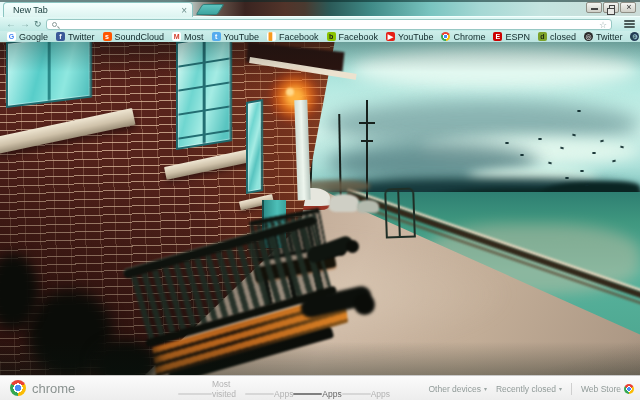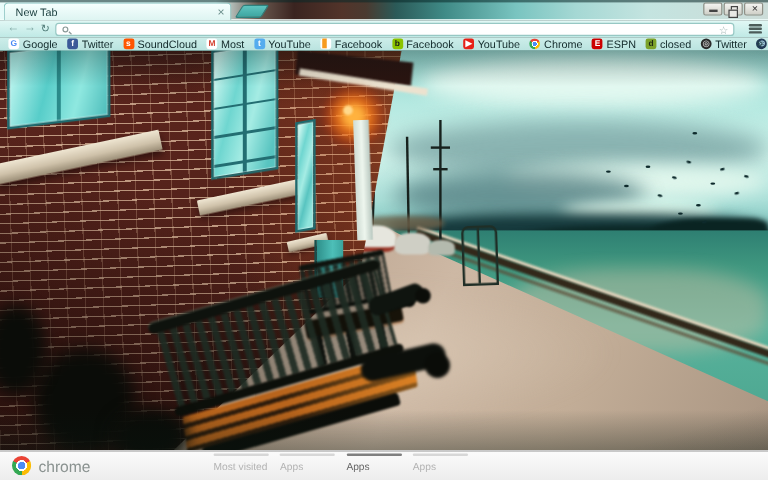--- a/index.html
+++ b/index.html
@@ -163,21 +163,21 @@
     background:radial-gradient(120% 105% at 50% 45%, rgba(0,0,0,0) 58%, rgba(5,16,16,.38) 100%),
       linear-gradient(180deg, rgba(8,18,18,.28), rgba(0,0,0,0) 9%, rgba(0,0,0,0) 90%, rgba(8,22,16,.35)); }
 
   
   .footer { position:absolute; left:0; top:375px; width:640px; height:25px;
     background:linear-gradient(#fbfbfb,#ededed); border-top:1px solid #c9c9c9; z-index:3; }
   .logo { position:absolute; left:10px; top:4px; display:flex; align-items:center; }
   .logo .cball { width:16px; height:16px; position:relative; }
   .logo-text { margin-left:6px; font-size:13px; color:#8a9290; }
   .sections { position:absolute; left:178px; top:2px; width:212px; height:21px; display:flex; justify-content:space-between; }
-  .section { display:flex; flex-direction:column; align-items:flex-start; min-width:34px; }
+  .section { display:flex; flex-direction:row; align-items:flex-end; min-width:34px; }
   .section .bar { width:46px; height:2px; background:#d7d7d7; border-radius:1px; margin-bottom:4px; }
   .section .lbl { font-size:8.5px; color:#b3b3b3; }
   .section.active .bar { background:#7f7f7f; }
   .section.active .lbl { color:#666; }
   .flinks { position:absolute; right:6px; top:0; height:25px; display:flex; align-items:center; gap:9px; }
   .flink { font-size:8.5px; color:#919b99; white-space:nowrap; display:flex; align-items:center; gap:3px; }
   .flink .caret { font-size:6px; color:#9aa4a2; }
   .fsep { width:1px; height:12px; background:#cfcfcf; }
   .ws-ball { width:10px; height:10px; position:relative; }
 </style>
@@ -365,15 +365,30 @@
         </div>
         <div class="section active">
           <span class="bar"></span>
           <span class="lbl">Apps</span>
         </div>
         <div class="section">
           <span class="bar"></span>
           <span class="lbl">Apps</span>
         </div>
       </div>
+    <div class="flinks" id="flinks">
+        <span class="flink">
+          <span>Other devices</span>
+          <span class="caret">▾</span>
+        </span>
+        <span class="flink">
+          <span>Recently closed</span>
+          <span class="caret">▾</span>
+        </span>
+        <span class="fsep"></span>
+        <span class="flink">
+          <span>Web Store</span>
+          <span class="cball ws-ball"></span>
+        </span>
+      </div>
   </div>
 
 </div>
 
 </body></html>

